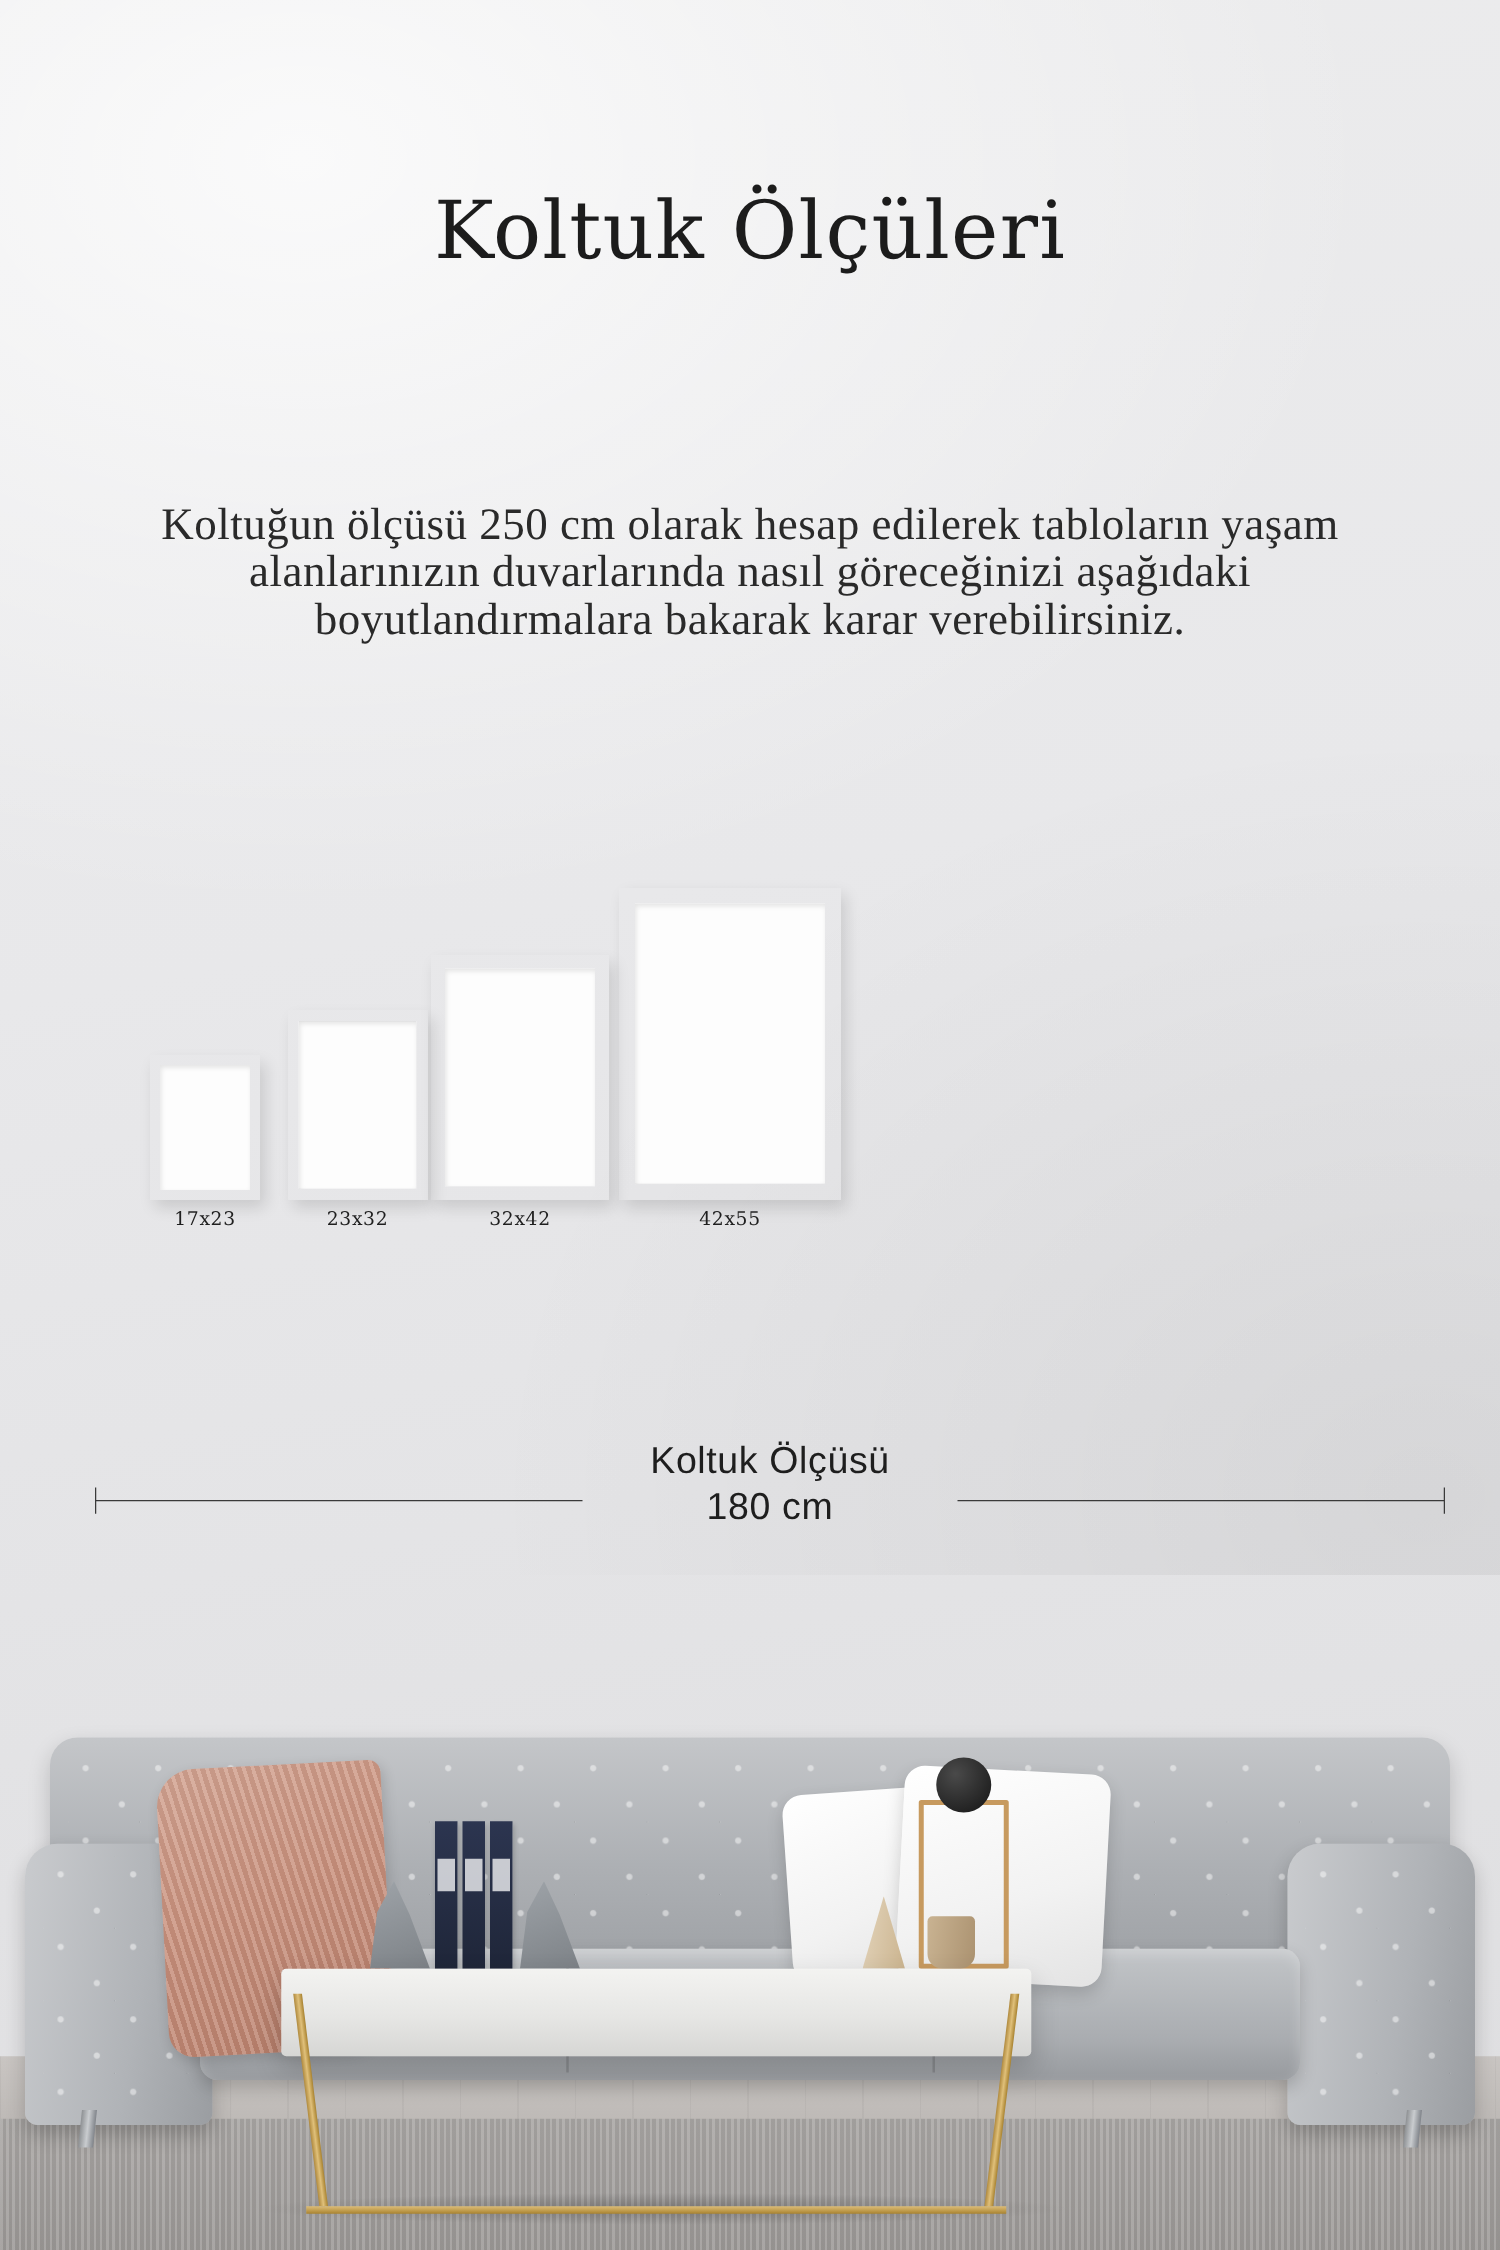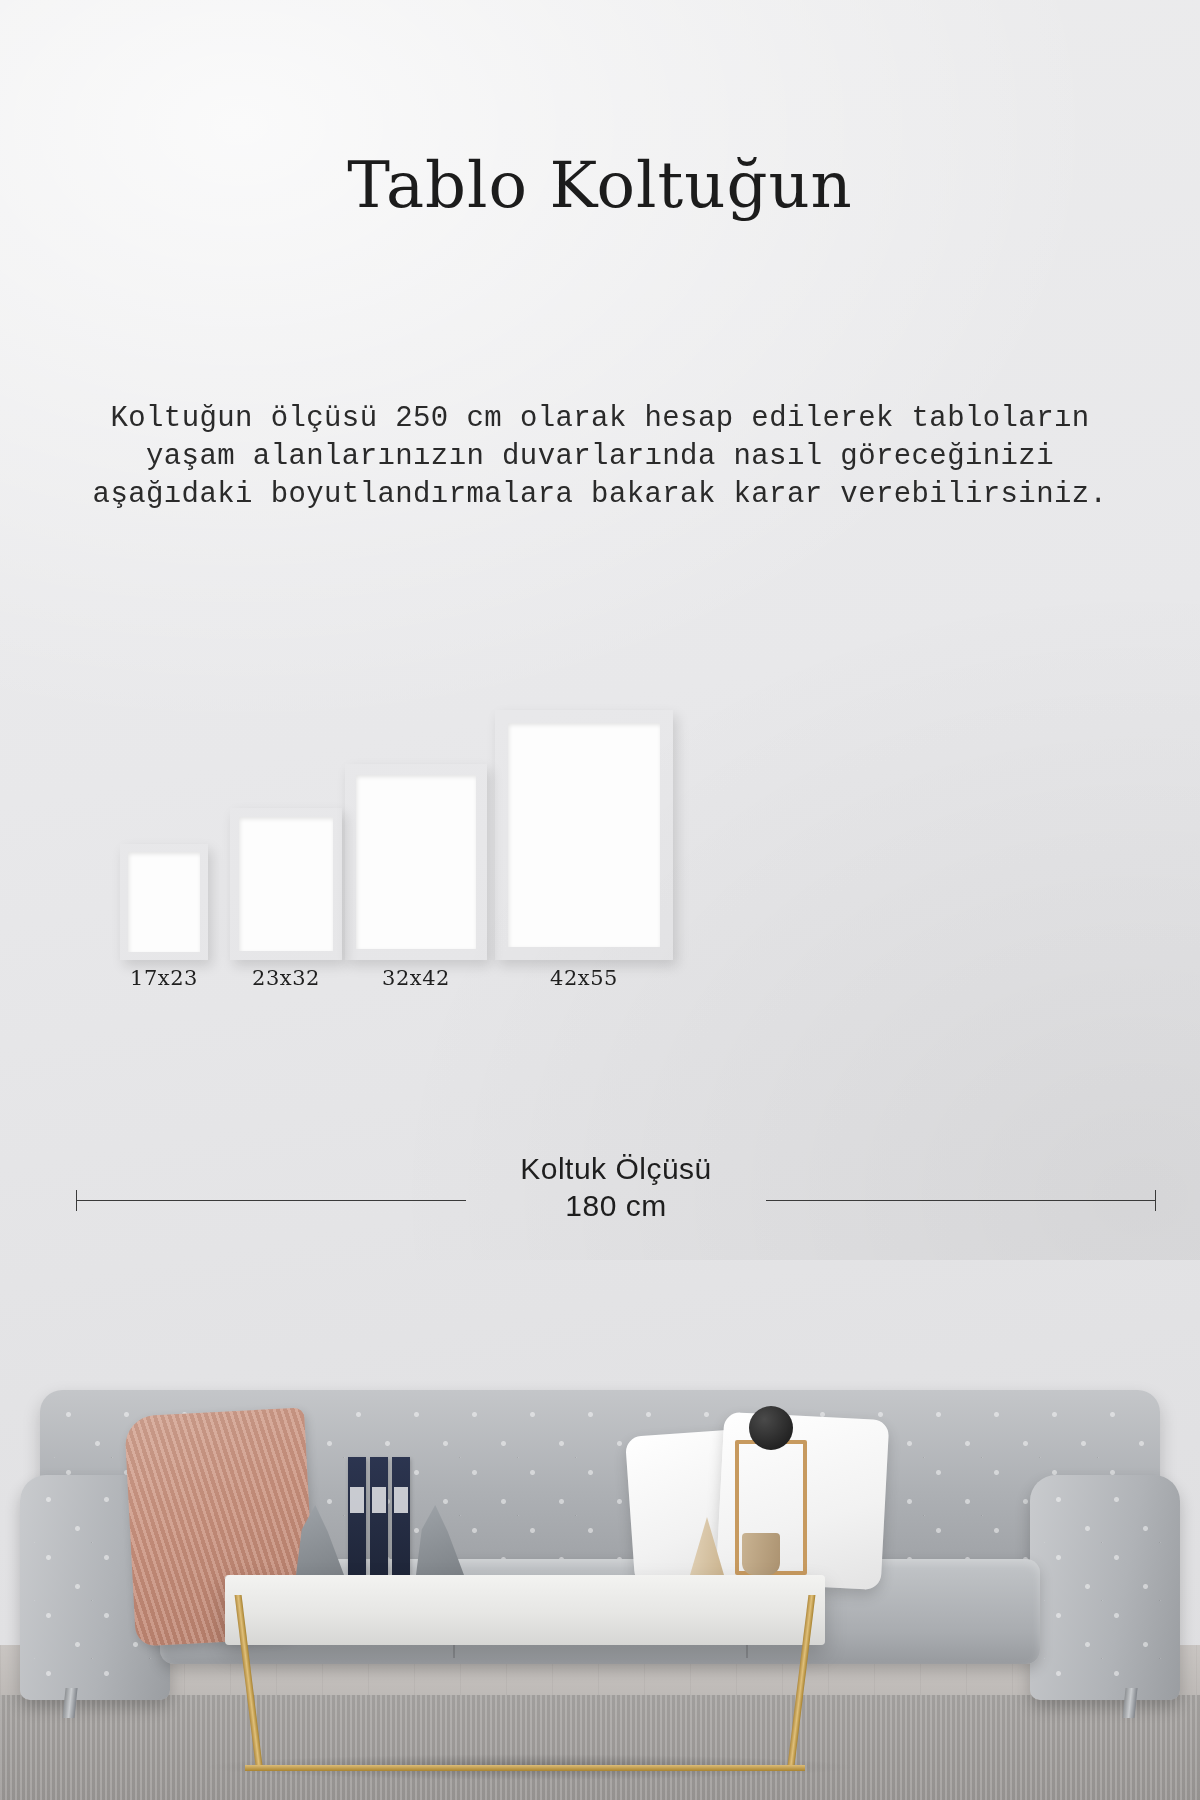--- a/index.html
+++ b/index.html
@@ -31,22 +31,22 @@
     font-family: "DejaVu Serif", serif;
     font-size: 64px;
     font-weight: 400;
     letter-spacing: 1px;
     color: #1c1c1c;
   }
   .subtitle {
     position: absolute;
     top: 400px; left: 88px; width: 1024px;
     text-align: center;
-    font-family: Liberation Mono, monospace;
-    font-size: 29px;
+    font-family: Liberation Serif, serif;
+    font-size: 36px;
     line-height: 38px;
     letter-spacing: 0.4px;
     color: #2a2a2a;
   }
 
   
   .frames {
     position: absolute;
     left: 120px; top: 600px;
     width: 960px; height: 360px;
@@ -63,21 +63,21 @@
   .frame-inner {
     position: absolute;
     background: #fdfdfd;
     box-shadow: inset 1px 2px 4px rgba(0,0,0,0.10);
   }
   .frame-label {
     position: absolute;
     left: 0; width: 100%;
     text-align: center;
     font-family: "DejaVu Serif", serif;
-    font-size: 21px;
+    font-size: 15px;
     color: #1f1f1f;
     letter-spacing: 0.5px;
   }
 
   
   .measure {
     position: absolute;
     left: 76px; top: 1150px; width: 1080px; height: 100px;
   }
   .measure-line {
@@ -272,21 +272,21 @@
     position: absolute; left: 200px; bottom: 20px; width: 660px; height: 26px;
     background: radial-gradient(ellipse at center, rgba(0,0,0,0.22), rgba(0,0,0,0) 70%);
   }
 </style>
 </head>
 <body>
 
 <div id="page">
   <div class="wall-shade"></div>
 
-  <div class="title">Tablo Koltuğun</div>
+  <div class="title">Koltuk Ölçüleri</div>
   <div class="subtitle">Koltuğun ölçüsü 250 cm olarak hesap edilerek tabloların yaşam alanlarınızın duvarlarında nasıl göreceğinizi aşağıdaki boyutlandırmalara bakarak karar verebilirsiniz.</div>
 
   <div class="frames">
 
     <div class="frame-wrap" style="left:0px;">
       <div class="frame" style="width:88px;height:116px;">
         <div class="frame-inner" style="left:8px;top:8px;right:8px;bottom:8px;"></div>
       </div>
       <div class="frame-label" style="top:122px;">17x23</div>
     </div>

